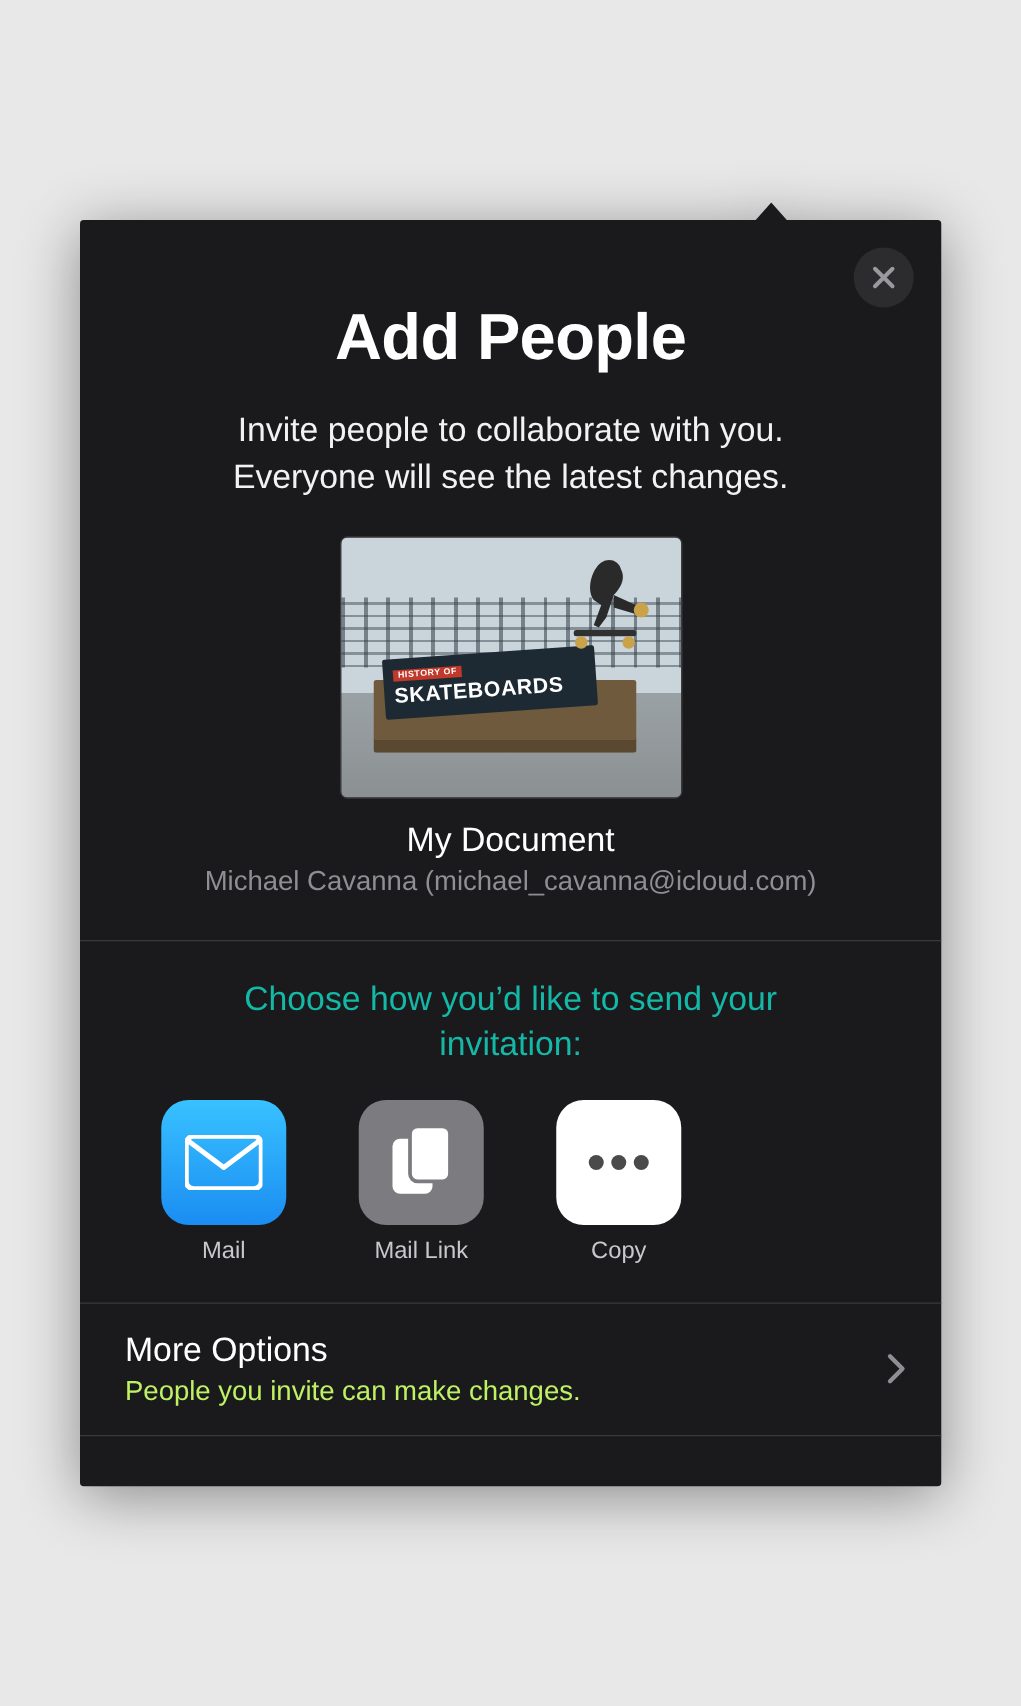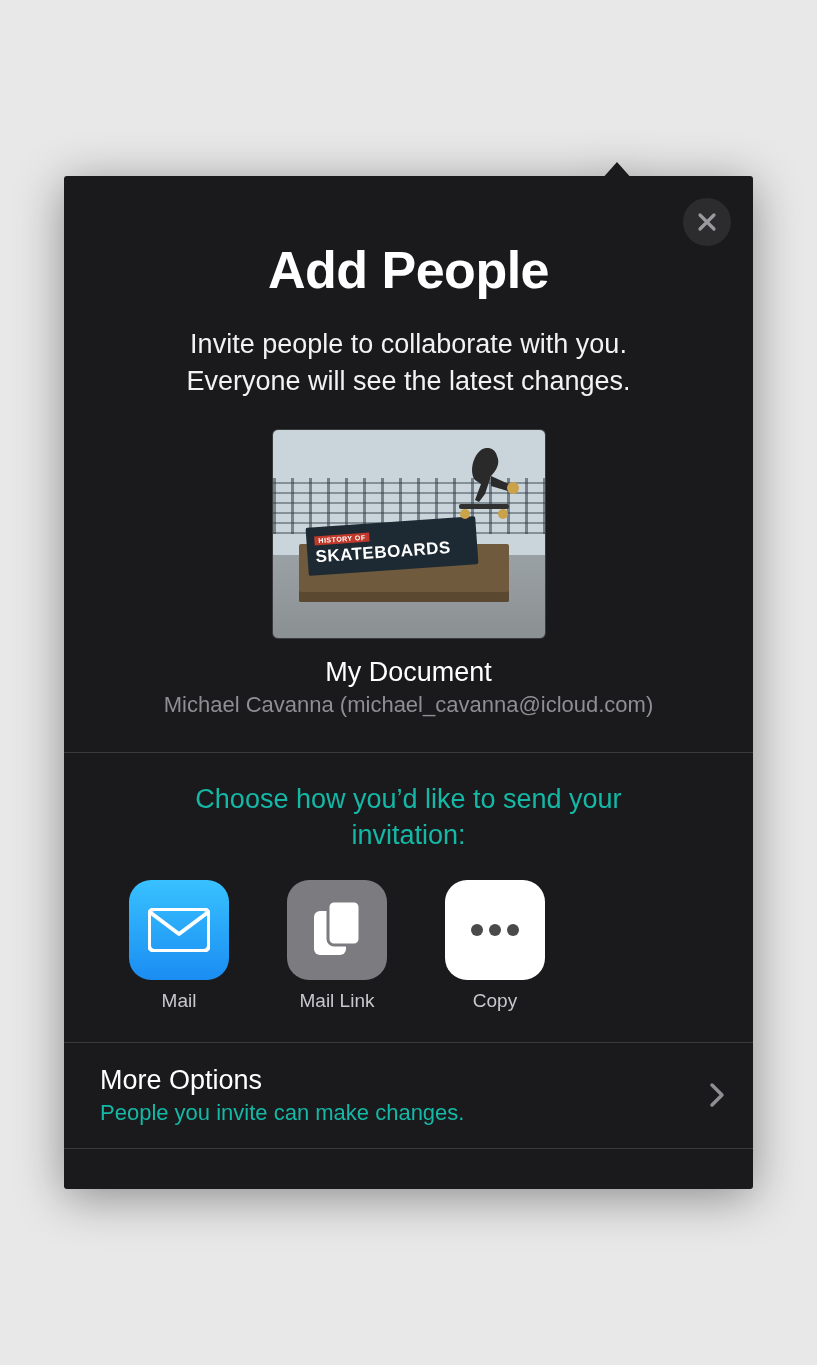--- a/index.html
+++ b/index.html
@@ -134,21 +134,21 @@
     }
     .gray-bg { background:#7c7c80; }
     .white-bg { background:#ffffff; }
     .method-label { font-size:19px; color:#c8c8cc; }
     .options-row {
       padding: 22px 28px 22px 36px;
       display:flex; align-items:center; justify-content:space-between;
       cursor:pointer;
     }
     .options-texts .row-title { font-size:27px; font-weight:400; color:#ffffff; }
-    .options-texts .row-sub { font-size:22px; color:#14b8a6; margin-top:4px; }
+    .options-texts .row-sub { font-size:22px; color:#bef264; margin-top:4px; }
     .chevron { color:#8e8e93; }
   </style>
 </head>
 <body>
 
 <div class="popover-wrap">
   <div class="arrow"></div>
   <div class="popover">
 
     <div class="close-btn">

